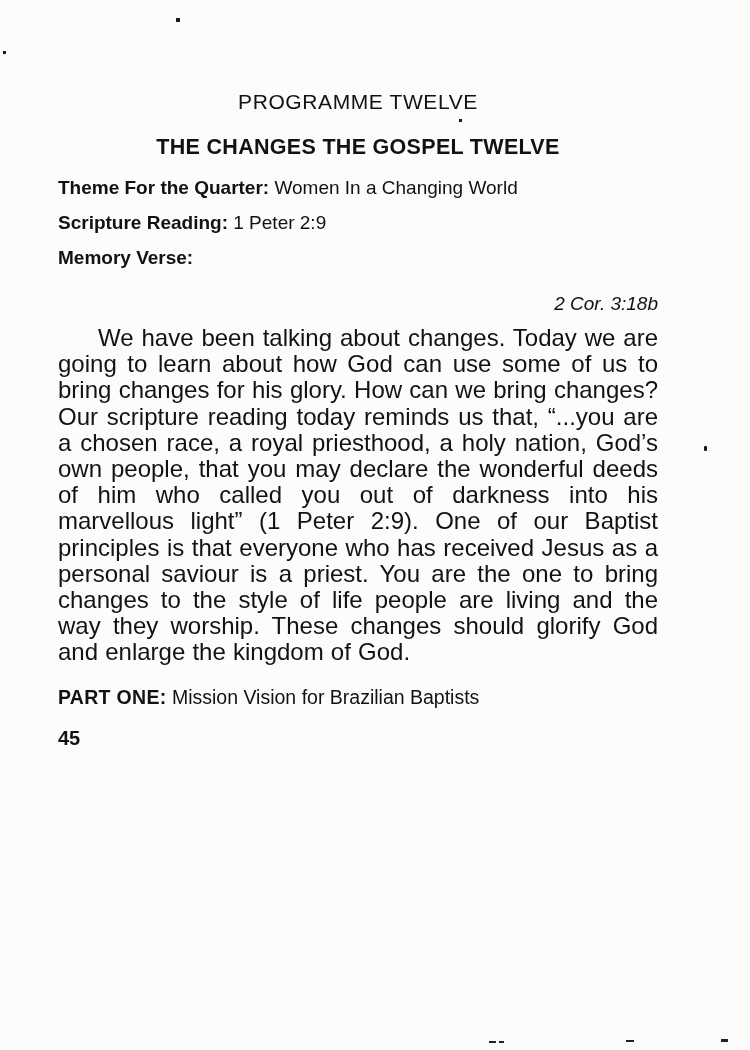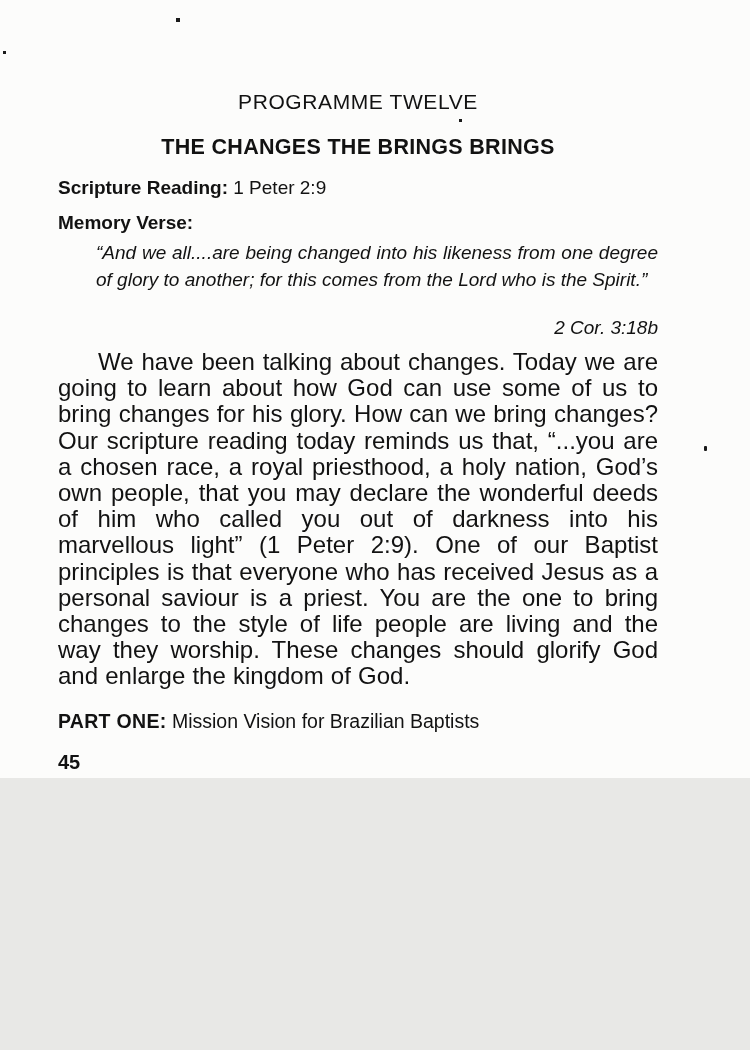--- a/index.html
+++ b/index.html
@@ -3,21 +3,21 @@
 <meta charset="utf-8">
 <style>
   html, body { margin: 0; padding: 0; }
   body {
     background: #e8e8e6;
     font-family: "Liberation Sans", sans-serif;
   }
   .page {
     position: relative;
     width: 750px;
-    height: 778px;
+    height: 1050px;
     background: #fcfcfb;
     color: #121212;
     overflow: hidden;
   }
   .content {
     padding: 90px 92px 0 58px; 
   }
   .kicker {
     text-align: center;
     font-size: 21px;
@@ -99,29 +99,30 @@
   .dash-d { left: 721px; top: 1039px; width: 7px; height: 3px; }
 </style>
 </head>
 <body>
 
 <div class="page">
   <div class="content">
 
     <p class="kicker">PROGRAMME TWELVE</p>
 
-    <h1 class="title">THE CHANGES THE BRINGS BRINGS</h1>
+    <h1 class="title">THE CHANGES THE GOSPEL TWELVE</h1>
 
+    <p class="meta-line"><span class="meta-label">Theme For the Quarter:</span>
+      <span>Women In a Changing World</span></p>
 
     <p class="meta-line"><span class="meta-label">Scripture Reading:</span>
       <span>1 Peter 2:9</span></p>
 
     <p class="memory-label">Memory Verse:</p>
 
-    <p class="verse">“And we all....are being changed into his likeness from one degree of glory to another; for this comes from the Lord who is the Spirit.”</p>
 
     <p class="citation">2 Cor. 3:18b</p>
 
 
     <p class="para">We have been talking about changes. Today we are going to learn about how God can use some of us to bring changes for his glory. How can we bring changes? Our scripture reading today reminds us that, “...you are a chosen race, a royal priesthood, a holy nation, God’s own people, that you may declare the wonderful deeds of him who called you out of darkness into his marvellous light” (1 Peter 2:9). One of our Baptist principles is that everyone who has received Jesus as a personal saviour is a priest. You are the one to bring changes to the style of life people are living and the way they worship. These changes should glorify God and enlarge the kingdom of God.</p>
 
 
     <p class="part-heading"><span class="part-label">PART ONE:</span><span> Mission Vision for Brazilian Baptists</span></p>
 
 

